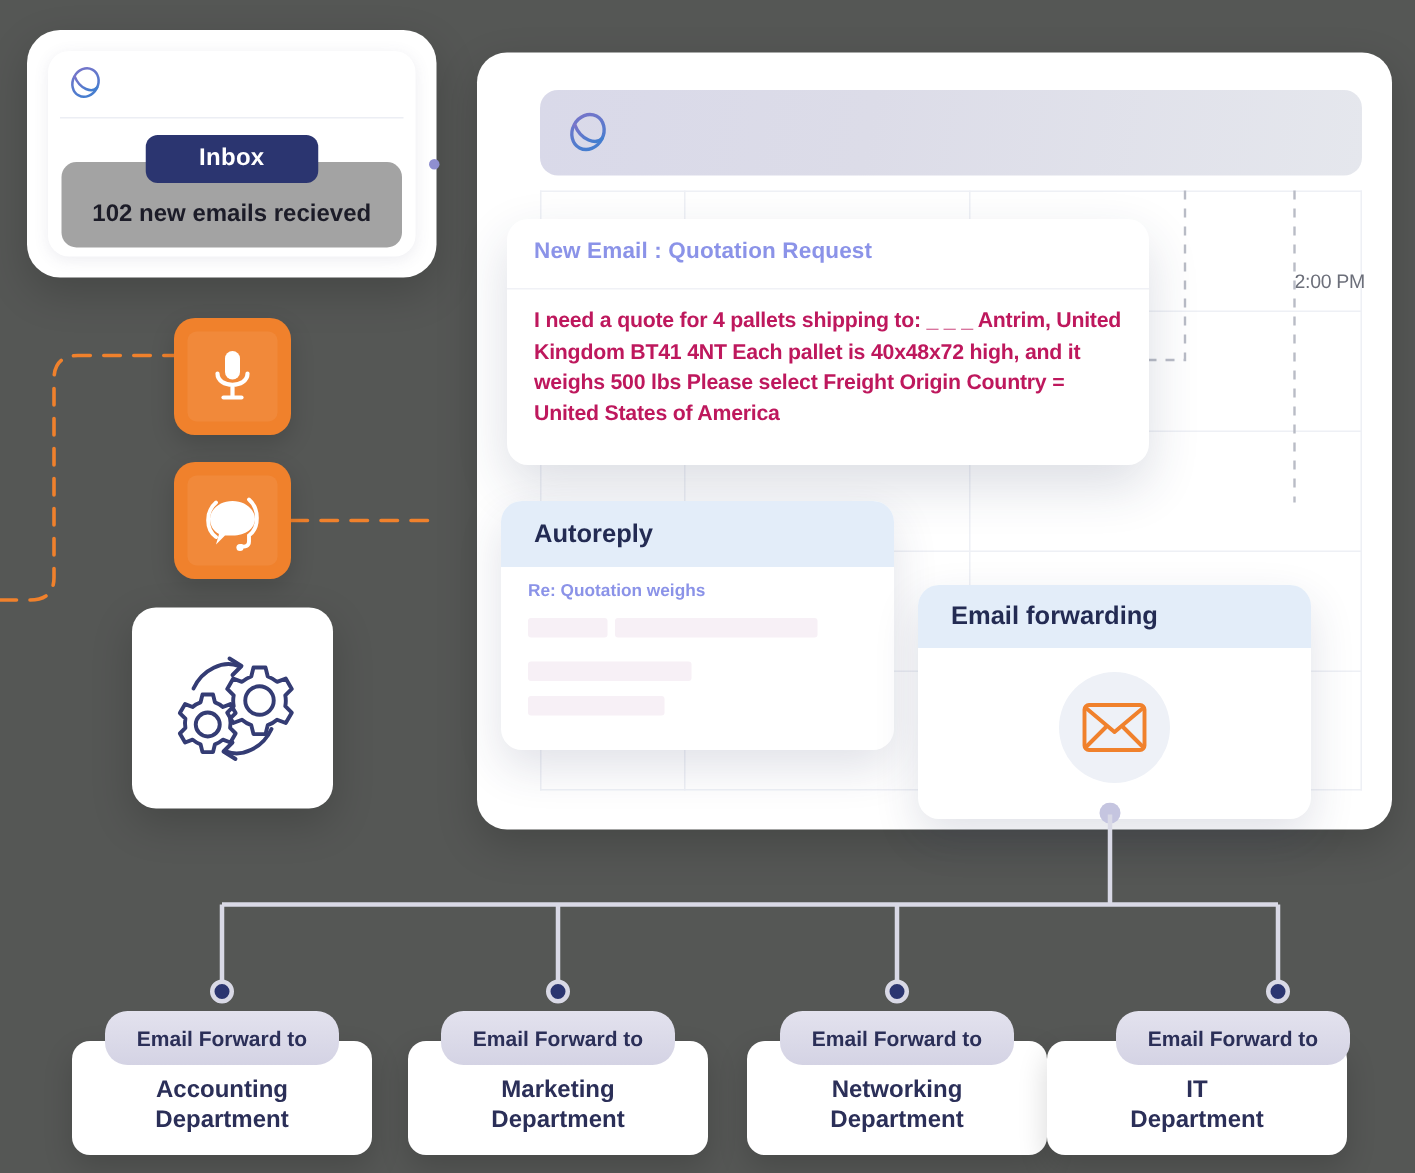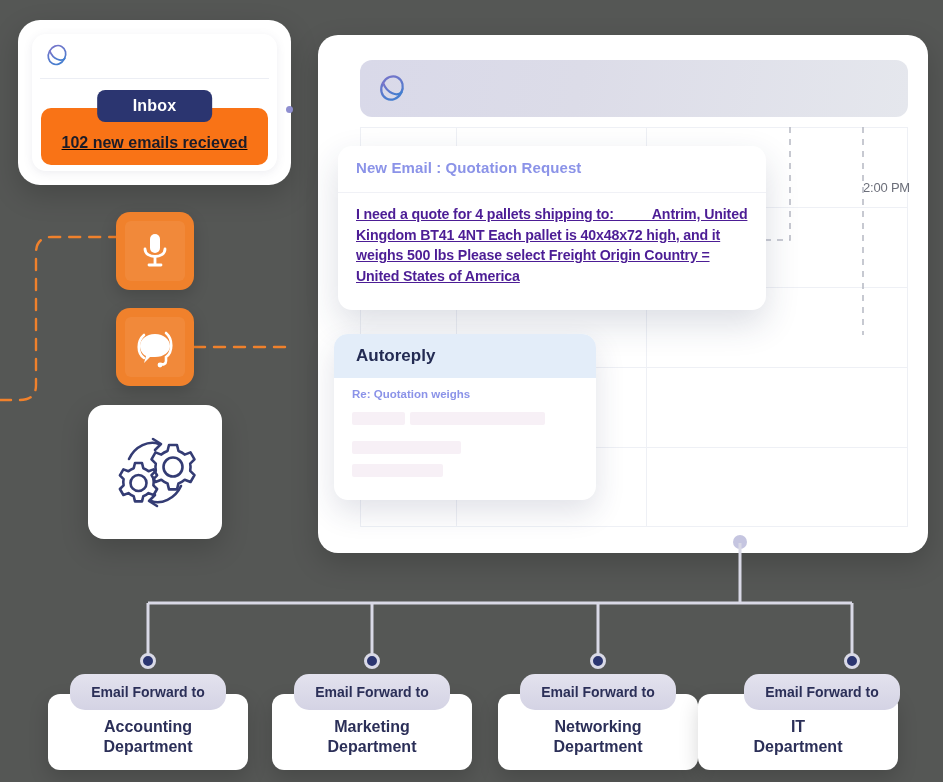--- a/index.html
+++ b/index.html
@@ -60,25 +60,24 @@
     font-weight: bold;
     letter-spacing: .2px;
     padding: 7px 36px;
     border-radius: 8px;
     z-index: 3;
     white-space: nowrap;
   }
   #inbox-count-box {
     position: absolute; left: 9px; right: 9px; top: 74px;
     height: 57px;
-    background: #f97316;
+    background: #a3a3a3;
     border-radius: 10px;
     display: flex; align-items: center; justify-content: center;
     padding-top: 12px;
-    text-decoration: underline;
   }
   #inbox-count-text {
     font-size: 16px; font-weight: bold; color: #1c1c28;
     white-space: nowrap;
   }
   #inbox-dot {
     position: absolute; right: -16px; top: 72px;
     width: 7px; height: 7px; border-radius: 50%;
     background: #8f8fd0;
   }
@@ -145,24 +144,23 @@
     position: absolute; left: 18px; top: 13px;
     font-size: 15px; font-weight: bold; color: #8b93e8;
     letter-spacing: .1px;
   }
   #new-email-rule {
     position: absolute; left: 0; right: 0; top: 46px;
     height: 1px; background: #f0f1f6;
   }
   #new-email-body {
     position: absolute; left: 18px; right: 18px; top: 58px;
-    font-size: 14.2px; font-weight: bold; color: #4c1d95;
+    font-size: 14.2px; font-weight: bold; color: #be185d;
     line-height: 1.45;
     letter-spacing: -.15px;
-    text-decoration: underline;
   }
 
   
   #autoreply-card {
     left: 334px; top: 334px;
     width: 262px; height: 166px;
     border-radius: 14px;
     overflow: hidden;
     box-shadow: 0 12px 30px rgba(40,50,90,.14);
   }
@@ -382,20 +380,33 @@
       <span id="autoreply-title">Autoreply</span>
     </div>
     <div id="autoreply-sub">Re: Quotation weighs</div>
 
     <div class="ar-bar" style="left:18px; top:78px;  width:53px;"></div>
     <div class="ar-bar" style="left:76px; top:78px;  width:135px;"></div>
     <div class="ar-bar" style="left:18px; top:107px; width:109px;"></div>
     <div class="ar-bar" style="left:18px; top:130px; width:91px;"></div>
   </div>
 
+  <div id="forward-card" class="card">
+    <div id="forward-head">
+      <span id="forward-title">Email forwarding</span>
+    </div>
+    <div id="forward-circle">
+      <svg width="44" height="34" viewBox="0 0 44 34">
+        <rect x="2" y="2" width="40" height="30" rx="3" fill="none" stroke="#f0812c" stroke-width="2.6"></rect>
+        <path d="M3 4 L22 20 L41 4" fill="none" stroke="#f0812c" stroke-width="2.6" stroke-linecap="round" stroke-linejoin="round"></path>
+        <path d="M3 30 L16 17" fill="none" stroke="#f0812c" stroke-width="2.6" stroke-linecap="round"></path>
+        <path d="M41 30 L28 17" fill="none" stroke="#f0812c" stroke-width="2.6" stroke-linecap="round"></path>
+      </svg>
+    </div>
+  </div>
 
   <svg id="orange-dashes" viewBox="0 0 330 230">
     <path d="M0 205 L20 205 Q36 205 36 190 L36 58 Q36 42 52 42 L116 42" fill="none" stroke="#f0812c" stroke-width="2.4" stroke-dasharray="11 9" stroke-linecap="round"></path>
     <path d="M194 152 L290 152" fill="none" stroke="#f0812c" stroke-width="2.4" stroke-dasharray="11 9" stroke-linecap="round"></path>
   </svg>
 
   <div id="mic-btn" class="orange-btn">
     <svg width="30" height="40" viewBox="0 0 30 40">
       <rect x="10" y="3" width="10" height="19" rx="5" fill="#ffffff"></rect>
       <path d="M5 18 C5 28, 25 28, 25 18" fill="none" stroke="#ffffff" stroke-width="2.8" stroke-linecap="round"></path>

